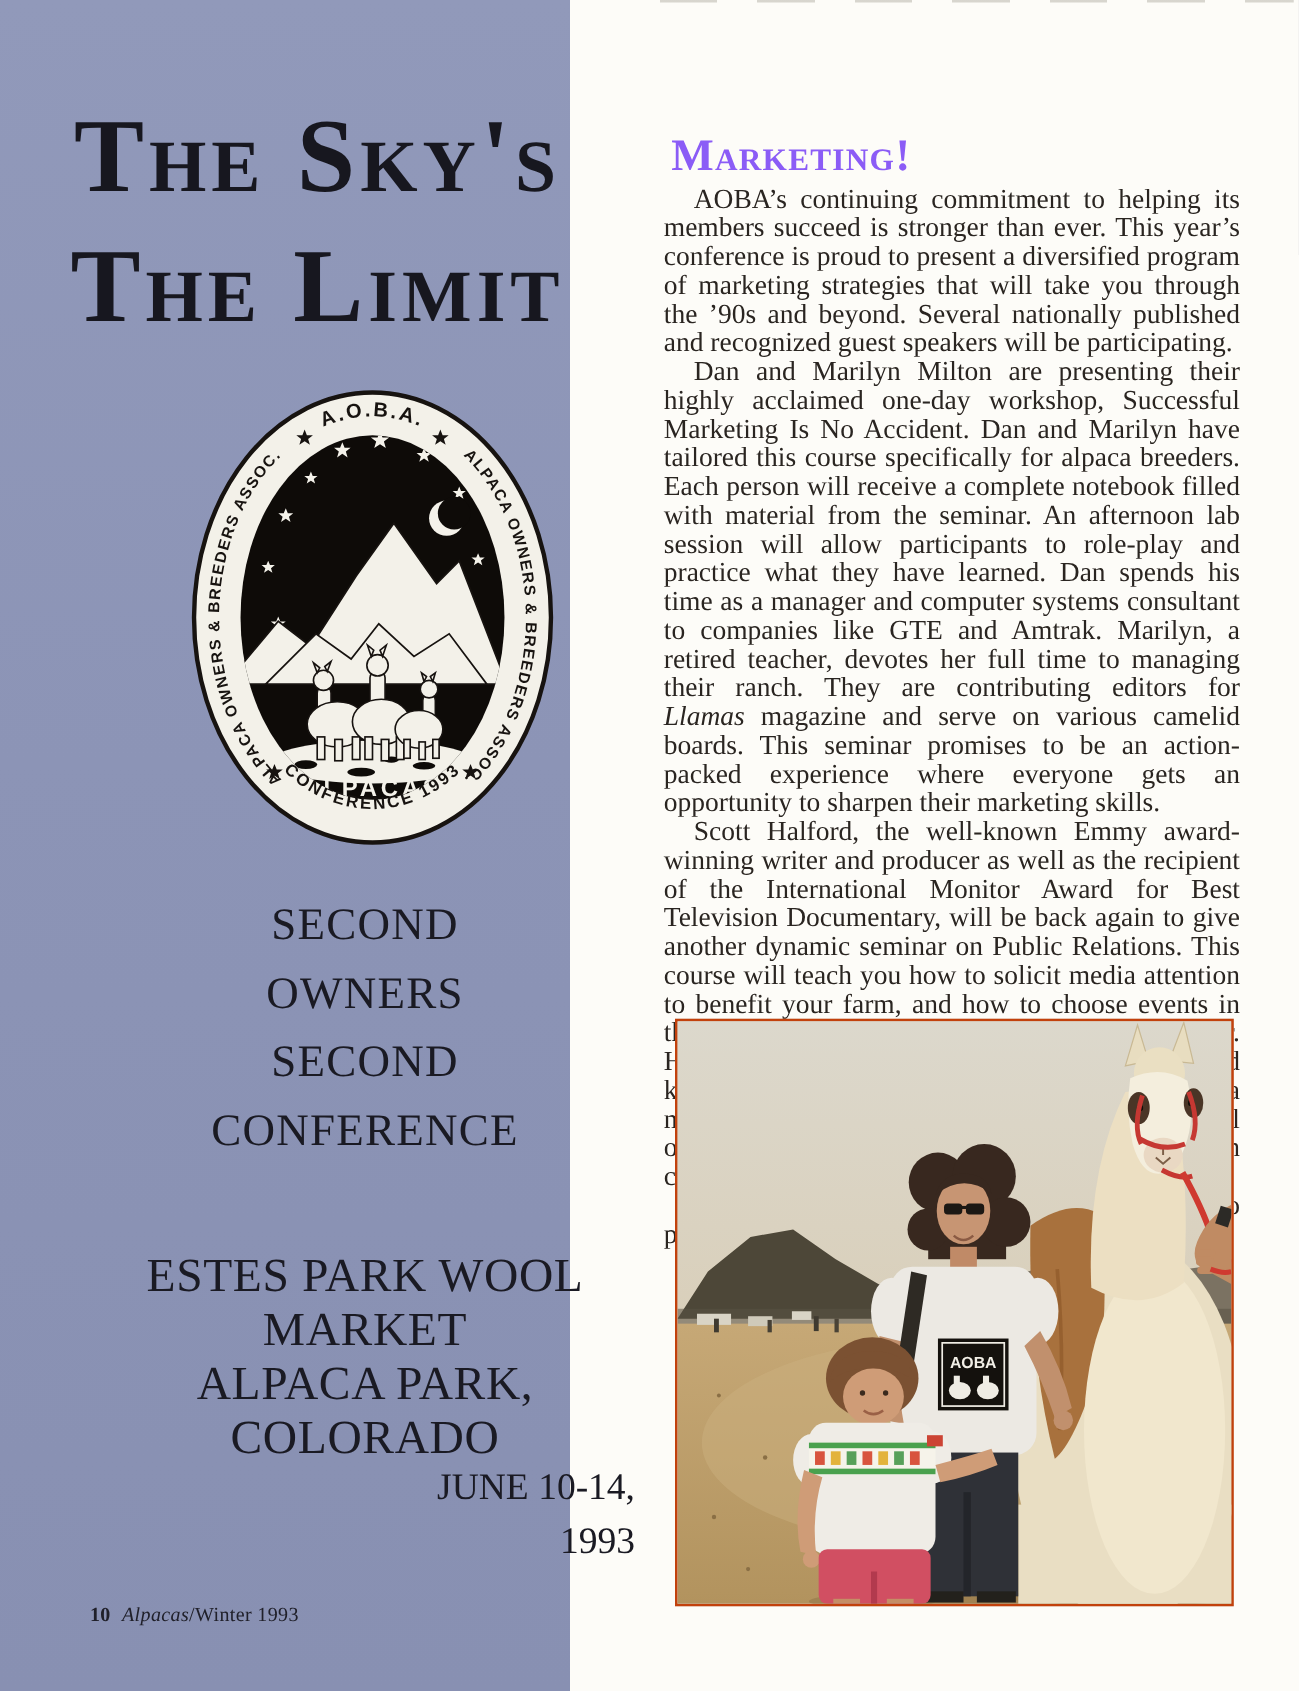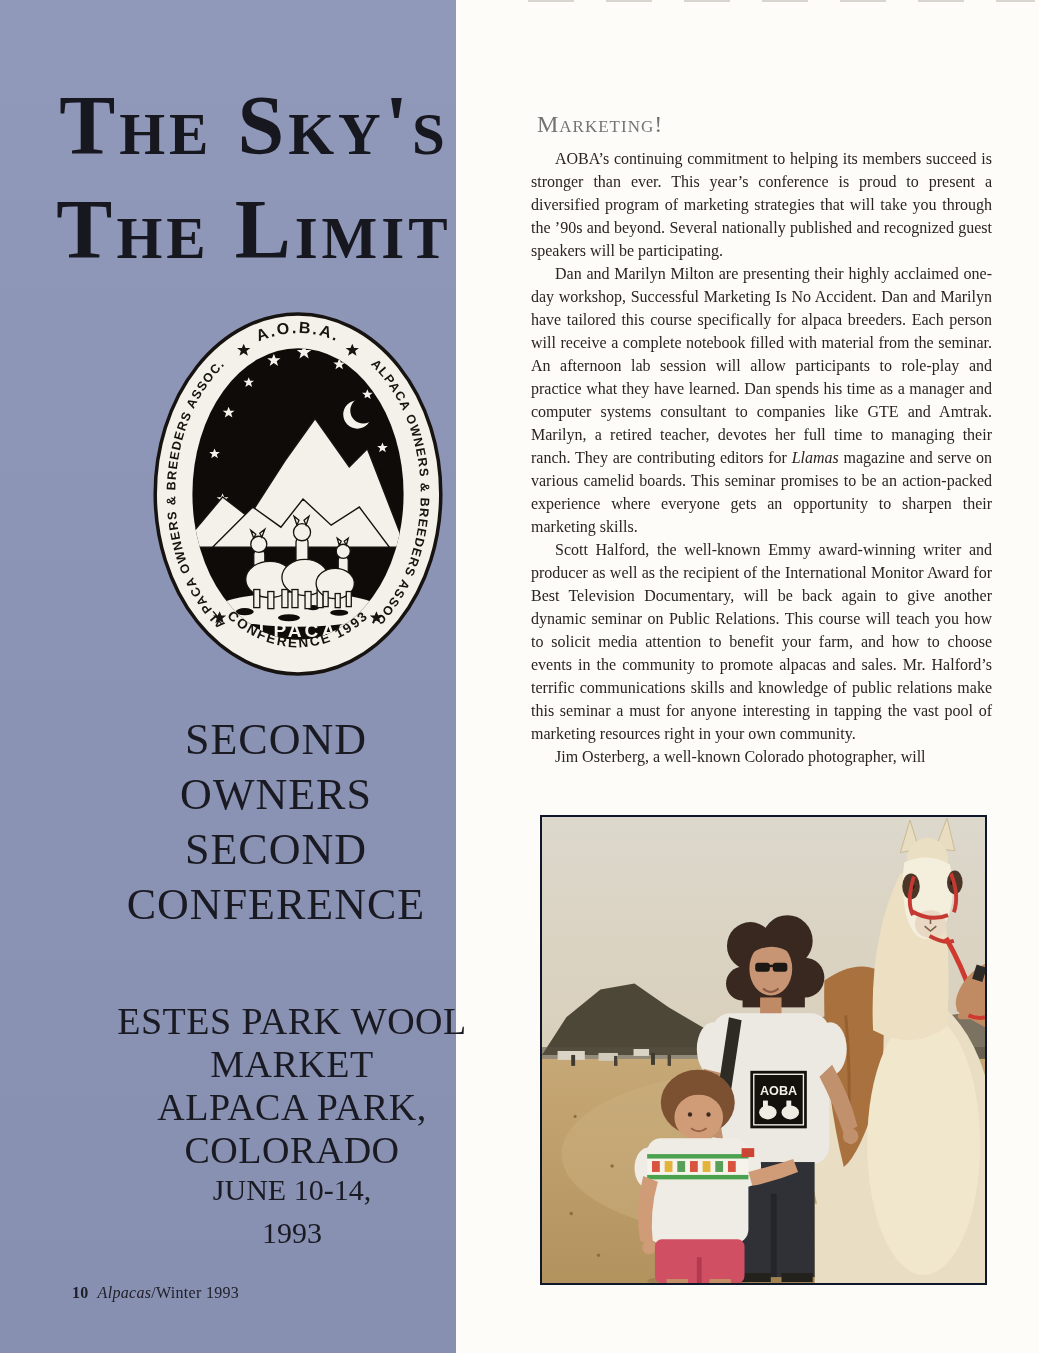--- a/index.html
+++ b/index.html
@@ -6,37 +6,37 @@
   .page{position:relative;width:1039px;height:1353px;background:#fdfcf8;overflow:hidden;
         font-family:"Liberation Serif","DejaVu Serif",serif;}
   
   .left-panel{position:absolute;left:0;top:0;width:456px;height:1353px;
               background:linear-gradient(180deg,#9199ba 0%,#8c94b6 45%,#8890b2 100%);}
   .sky-title{position:absolute;left:40px;top:74px;width:428px;margin:0;text-align:center;
              font-weight:700;font-variant:small-caps;font-size:84px;line-height:104px;
              letter-spacing:4px;color:#17171f;text-transform:lowercase;}
   .sky-title .t-line{display:block;text-transform:capitalize;}
   .logo-wrap{position:absolute;left:152px;top:310px;width:292px;height:368px;}
-  .event-block{position:absolute;left:60px;top:712px;width:432px;text-align:center;
-               font-size:44px;line-height:55px;letter-spacing:1px;color:#1a1a23;}
+  .event-block{position:absolute;left:76px;top:712px;width:432px;text-align:center;
+               font-size:36px;line-height:55px;letter-spacing:1px;color:#1a1a23;}
   .venue-block{position:absolute;left:44px;top:1000px;width:496px;text-align:center;
                font-size:38px;line-height:43px;letter-spacing:.5px;color:#1a1a23;}
-  .dates-block{position:absolute;left:76px;top:1168px;width:432px;text-align:center;
+  .dates-block{position:absolute;left:76px;top:1168px;width:432px;text-align:right;
                font-size:30px;line-height:43px;color:#1a1a23;}
   
-  .heading{position:absolute;left:537px;top:104px;margin:0;font-weight:400;
-           font-variant:small-caps;text-transform:lowercase;font-size:24px;line-height:40px;
-           letter-spacing:1px;color:#737373;}
+  .heading{position:absolute;left:537px;top:104px;margin:0;font-weight:700;
+           font-variant:small-caps;text-transform:lowercase;font-size:36px;line-height:40px;
+           letter-spacing:1px;color:#8b5cf6;}
   .heading::first-letter{text-transform:uppercase;}
   .bodycol{position:absolute;left:531px;top:147px;width:461px;color:#2a2521;
-           font-size:16px;line-height:23px;text-align:justify;}
+           font-size:22px;line-height:23px;text-align:justify;}
   .bodycol p{margin:0;text-indent:24px;}
   .ital{font-style:italic;}
   .photo-fig{position:absolute;left:540px;top:815px;width:443px;height:466px;margin:0;
-             border:2px solid #0f172a;background:#d8d4c8;}
+             border:2px solid #c2410c;background:#d8d4c8;}
   .photo-fig svg{display:block;width:100%;height:100%;}
   
   .footer{position:absolute;left:72px;top:1284px;font-size:16px;letter-spacing:.3px;color:#20202a;}
   .footer .num{margin-right:9px;font-weight:bold;}
   
   .scan-line{position:absolute;left:528px;top:0;width:507px;height:2px;opacity:.55;
              background:repeating-linear-gradient(90deg,#b9b6ac 0 46px,transparent 46px 78px);}
 </style>
 </head>
 <body>

